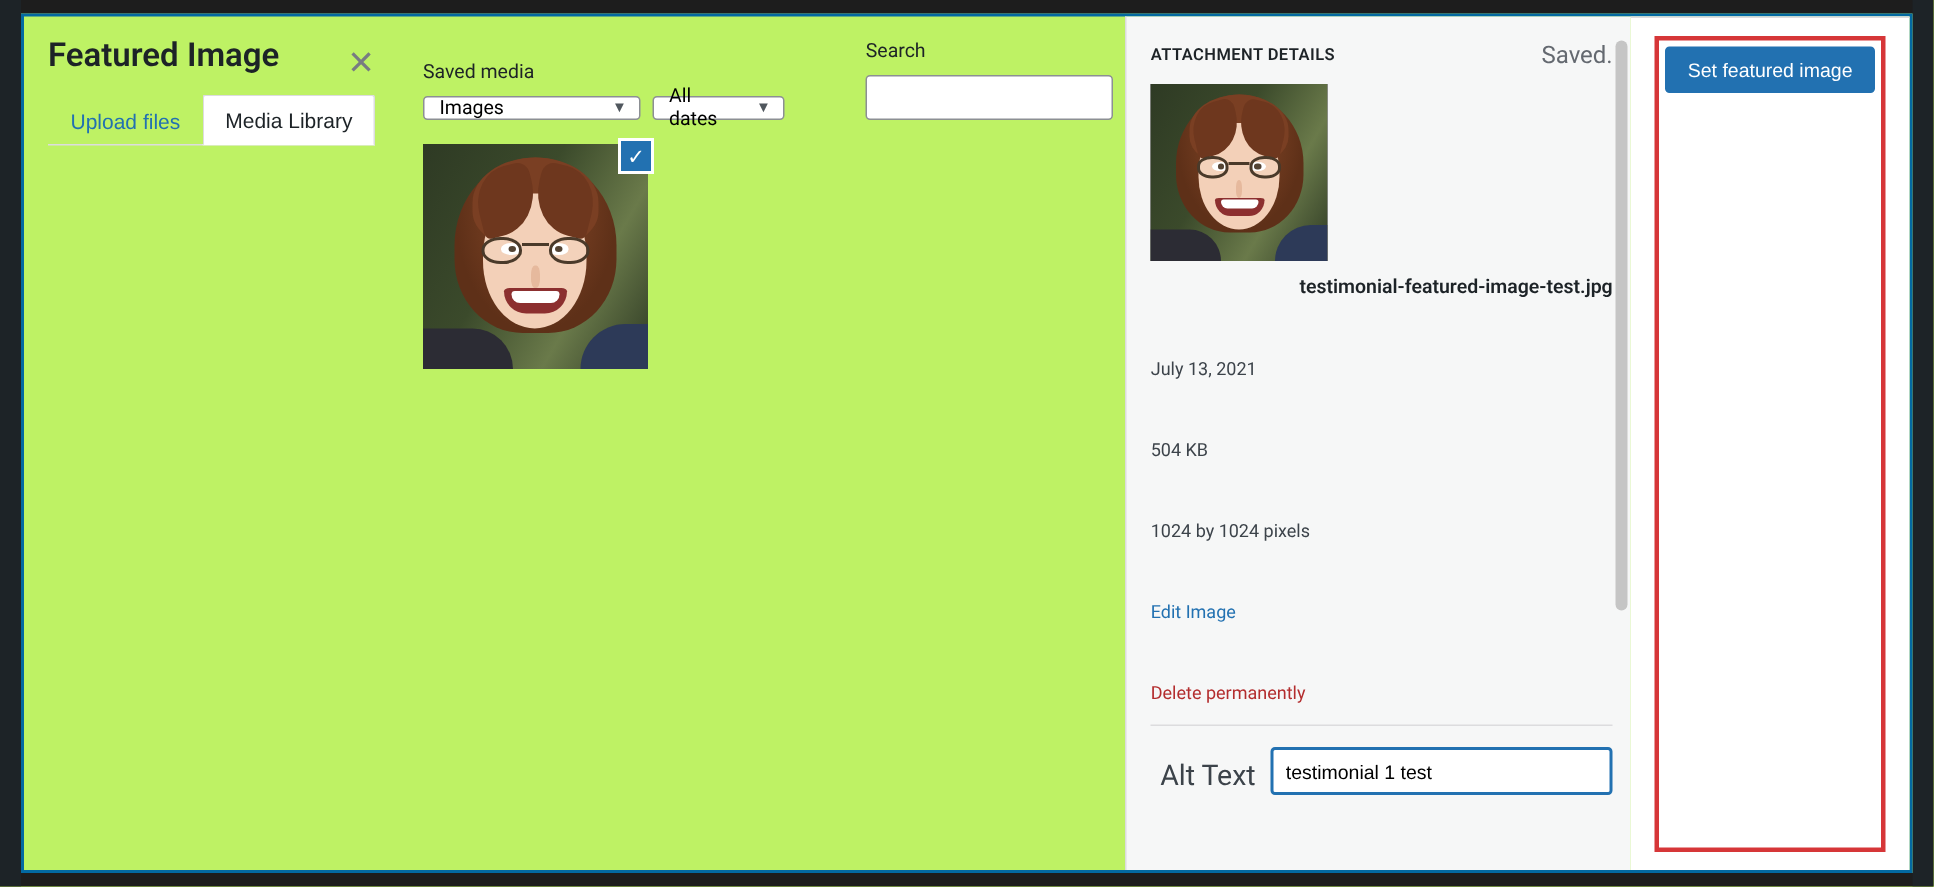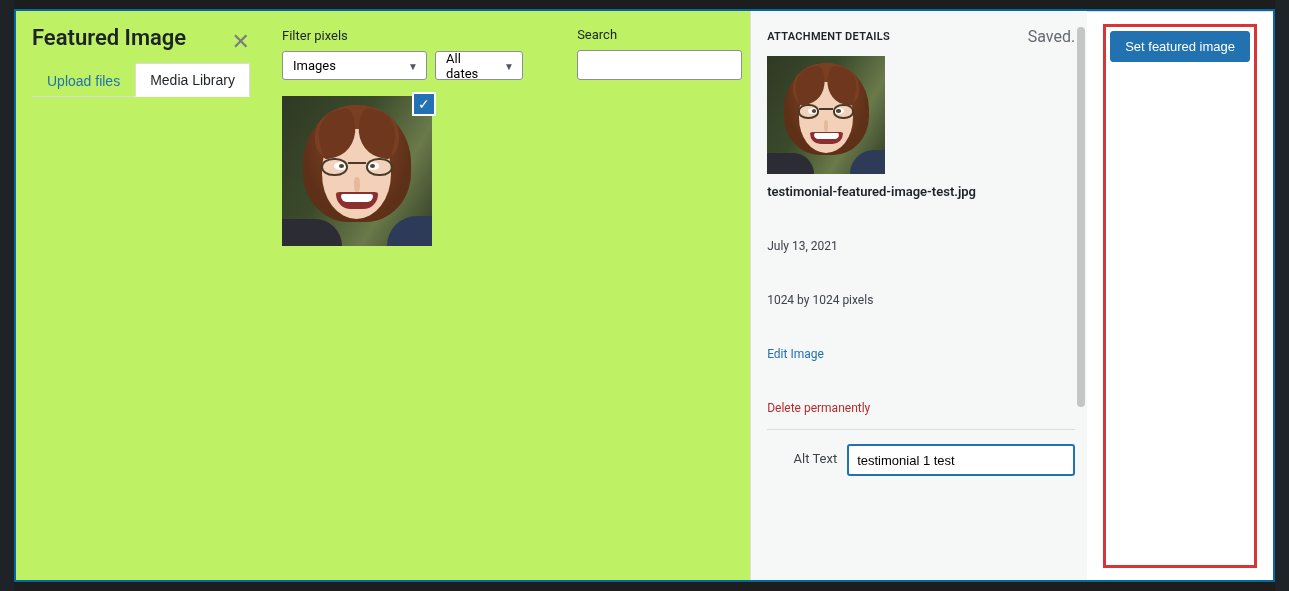--- a/index.html
+++ b/index.html
@@ -72,21 +72,21 @@
     margin-bottom: 16px;
   }
   .filter-group label, .search-group label {
     display: block;
     font-size: 13px;
     color: #1d2327;
     margin-bottom: 8px;
   }
   .filter-selects { display: flex; gap: 8px; }
   .select {
-    height: 29px;
+    height: 16px;
     border: 1px solid #8c8f94;
     border-radius: 3px;
     background: #fff;
     padding: 0 28px 0 10px;
     font-size: 13px;
     position: relative;
     display: inline-flex;
     align-items: center;
     cursor: pointer;
   }
@@ -210,31 +210,31 @@
   .saved { font-size: 16px; color: #646970; text-transform: none; font-weight: 400; letter-spacing: 0;}
 
   .detail-thumb {
     width: 118px; height: 118px;
     margin-bottom: 10px;
     position: relative;
     overflow: hidden;
     background: #333;
   }
   .meta-line { font-size: 12px; margin-bottom: 3px; color: #3c434a; margin-top: 40px; }
-  .meta-strong { font-weight: 600; color: #1d2327; font-size: 13px; margin-bottom: 4px; }
+  .meta-strong { font-weight: 600; color: #1d2327; font-size: 13px; margin-bottom: 4px; text-align: right; }
   .link-blue { color: #2271b1; cursor: pointer; }
   .link-red { color: #b32d2e; cursor: pointer; }
 
   .divider { border: none; border-top: 1px solid #dcdcde; margin: 14px 0; }
 
   .field-row {
     display: flex; align-items: flex-start; gap: 10px; margin-bottom: 8px;
   }
   .field-label {
-    width: 70px; text-align: right; font-size: 13px; color: #3c434a; padding-top: 7px; flex-shrink: 0;
+    width: 70px; text-align: right; font-size: 19px; color: #3c434a; padding-top: 7px; flex-shrink: 0;
   }
   .field-input {
     flex: 1;
     height: 32px;
     border: 2px solid #2271b1;
     border-radius: 3px;
     padding: 0 8px;
     font-size: 13px;
     outline: none;
   }
@@ -292,21 +292,21 @@
       <button class="tab">Upload files</button>
       <button class="tab active">Media Library</button>
     </div>
   </div>
 
   <div class="content">
 
     <div class="main-area">
       <div class="toolbar">
         <div class="filter-group">
-          <label>Filter pixels</label>
+          <label>Saved media</label>
           <div class="filter-selects">
             <div class="select select-images">
               <span>Images</span>
               <span class="chev">▼</span>
             </div>
             <div class="select select-dates">
               <span>All dates</span>
               <span class="chev">▼</span>
             </div>
           </div>
@@ -372,20 +372,21 @@
           <div class="nose"></div>
           <div class="mouth">
               <div class="teeth"></div>
             </div>
           <div class="shoulder-l"></div>
         </div>
       </div>
 
       <div class="meta-strong">testimonial-featured-image-test.jpg</div>
       <div class="meta-line">July 13, 2021</div>
+      <div class="meta-line">504 KB</div>
       <div class="meta-line">1024 by 1024 pixels</div>
       <div class="meta-line"><span class="link-blue">Edit Image</span></div>
       <div class="meta-line"><span class="link-red">Delete permanently</span></div>
 
       <hr class="divider">
 
       <div class="field-row">
         <div class="field-label">Alt Text</div>
         <input class="field-input" type="text" value="testimonial 1 test" style="">
       </div>

